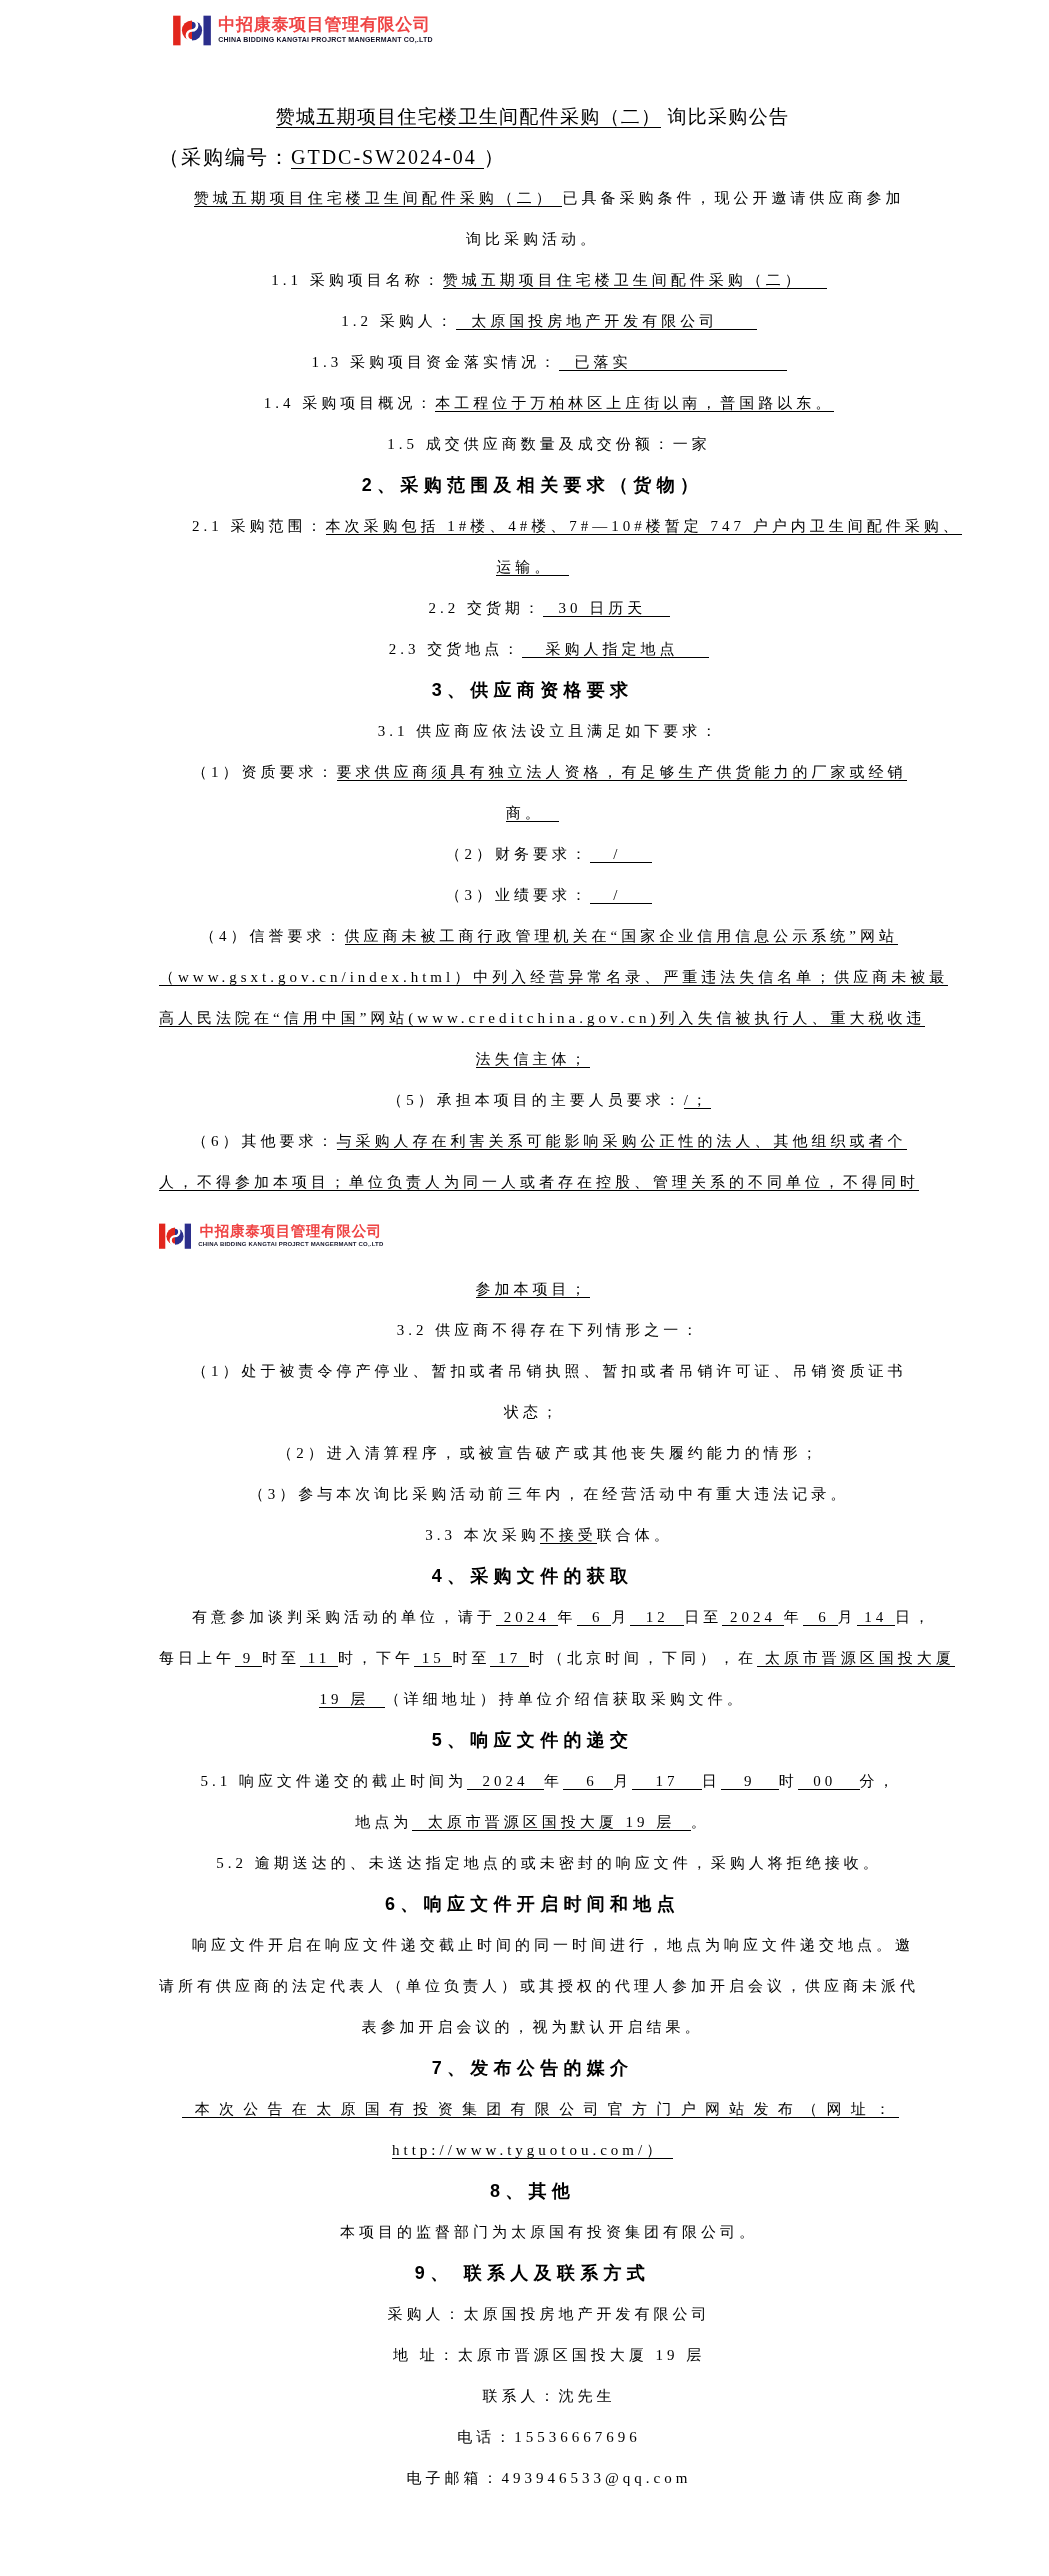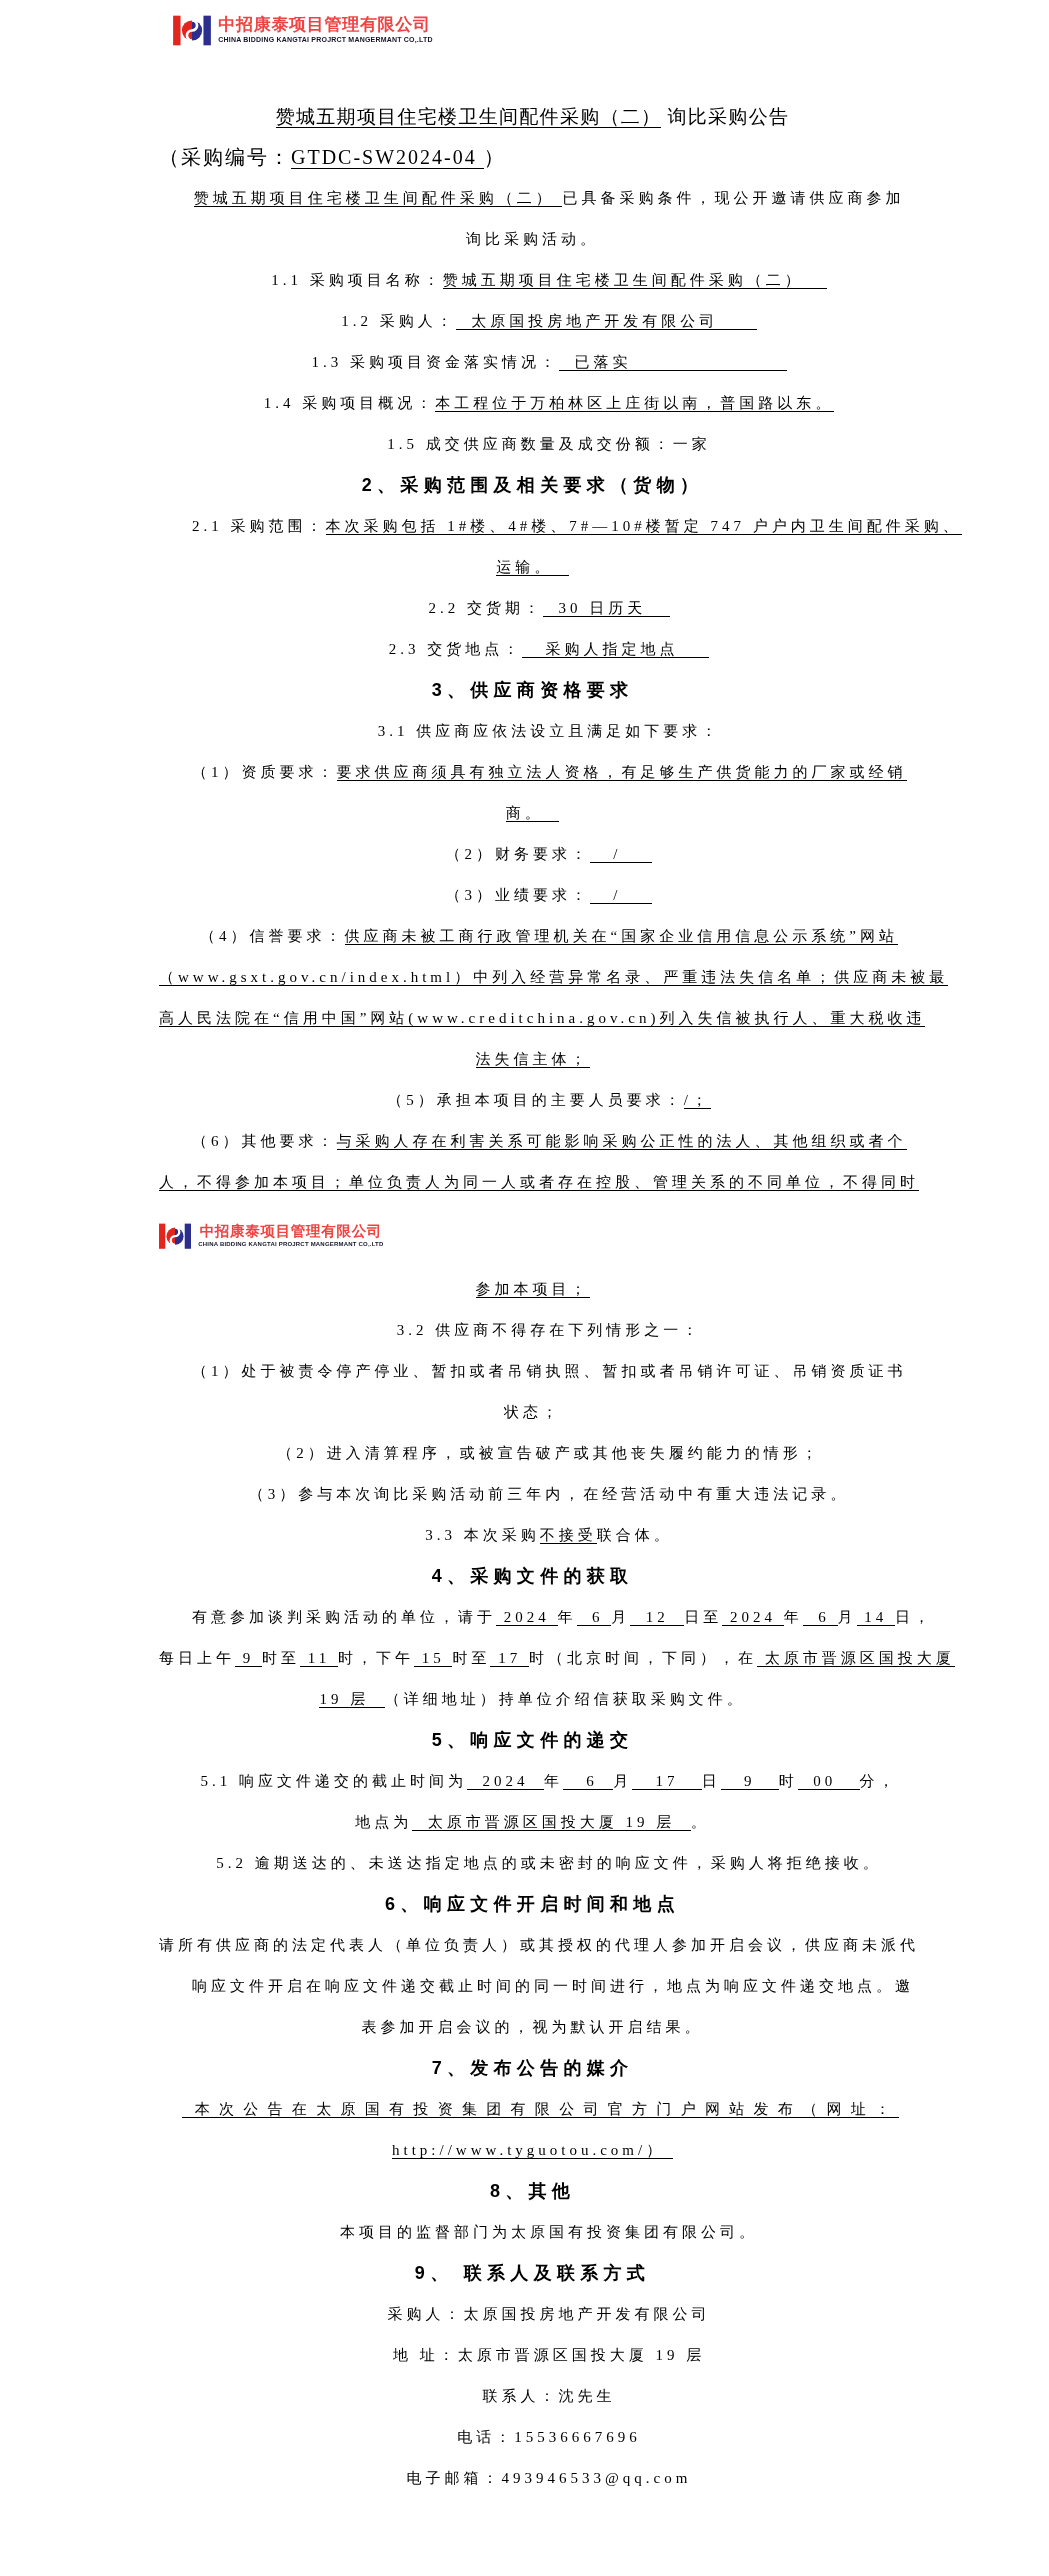--- a/index.html
+++ b/index.html
@@ -103,22 +103,22 @@
       <div class="line ln-item"><span class="run">3.3 本次采购</span><span class="run u">不接受</span><span class="run">联合体。</span></div>
       <div class="line ln-heading"><span class="run">4、采购文件的获取</span></div>
       <div class="line ln-item"><span class="run">有意参加谈判采购活动的单位，请于</span><span class="run u">&nbsp;2024&nbsp;</span><span class="run">年</span><span class="run u">&nbsp;&nbsp;6&nbsp;</span><span class="run">月</span><span class="run u">&nbsp;&nbsp;12&nbsp;&nbsp;</span><span class="run">日至</span><span class="run u">&nbsp;2024&nbsp;</span><span class="run">年</span><span class="run u">&nbsp;&nbsp;6&nbsp;</span><span class="run">月</span><span class="run u">&nbsp;14&nbsp;</span><span class="run">日，</span></div>
       <div class="line ln-cont"><span class="run">每日上午</span><span class="run u">&nbsp;9&nbsp;</span><span class="run">时至</span><span class="run u">&nbsp;11&nbsp;</span><span class="run">时，下午</span><span class="run u">&nbsp;15&nbsp;</span><span class="run">时至</span><span class="run u">&nbsp;17&nbsp;</span><span class="run">时（北京时间，下同），在</span><span class="run u">&nbsp;太原市晋源区国投大厦</span></div>
       <div class="line ln-cont"><span class="run u">19 层&nbsp;&nbsp;</span><span class="run">（详细地址）持单位介绍信获取采购文件。</span></div>
       <div class="line ln-heading"><span class="run">5、响应文件的递交</span></div>
       <div class="line ln-item"><span class="run">5.1 响应文件递交的截止时间为</span><span class="run u">&nbsp;&nbsp;2024&nbsp;&nbsp;</span><span class="run">年</span><span class="run u">&nbsp;&nbsp;&nbsp;6&nbsp;&nbsp;</span><span class="run">月</span><span class="run u">&nbsp;&nbsp;&nbsp;17&nbsp;&nbsp;&nbsp;</span><span class="run">日</span><span class="run u">&nbsp;&nbsp;&nbsp;9&nbsp;&nbsp;&nbsp;</span><span class="run">时</span><span class="run u">&nbsp;&nbsp;00&nbsp;&nbsp;&nbsp;</span><span class="run">分，</span></div>
       <div class="line ln-cont"><span class="run">地点为</span><span class="run u">&nbsp;&nbsp;太原市晋源区国投大厦 19 层&nbsp;&nbsp;</span><span class="run">。</span></div>
       <div class="line ln-item"><span class="run">5.2 逾期送达的、未送达指定地点的或未密封的响应文件，采购人将拒绝接收。</span></div>
       <div class="line ln-heading"><span class="run">6、响应文件开启时间和地点</span></div>
+      <div class="line ln-item"><span class="run">响应文件开启在响应文件递交截止时间的同一时间进行，地点为响应文件递交地点。邀</span></div>
       <div class="line ln-cont"><span class="run">请所有供应商的法定代表人（单位负责人）或其授权的代理人参加开启会议，供应商未派代</span></div>
-      <div class="line ln-item"><span class="run">响应文件开启在响应文件递交截止时间的同一时间进行，地点为响应文件递交地点。邀</span></div>
       <div class="line ln-cont"><span class="run">表参加开启会议的，视为默认开启结果。</span></div>
       <div class="line ln-heading"><span class="run">7、发布公告的媒介</span></div>
       <div class="line ln-spread"><span class="run u">&nbsp;本次公告在太原国有投资集团有限公司官方门户网站发布（网址：</span></div>
       <div class="line ln-cont"><span class="run u">http://www.tyguotou.com/）&nbsp;</span></div>
       <div class="line ln-heading"><span class="run">8、其他</span></div>
       <div class="line ln-item"><span class="run">本项目的监督部门为太原国有投资集团有限公司。</span></div>
       <div class="line ln-heading"><span class="run">9、 联系人及联系方式</span></div>
       <div class="line ln-item"><span class="run">采购人：太原国投房地产开发有限公司</span></div>
       <div class="line ln-item"><span class="run">地 址：太原市晋源区国投大厦 19 层</span></div>
       <div class="line ln-item"><span class="run">联系人：沈先生</span></div>

